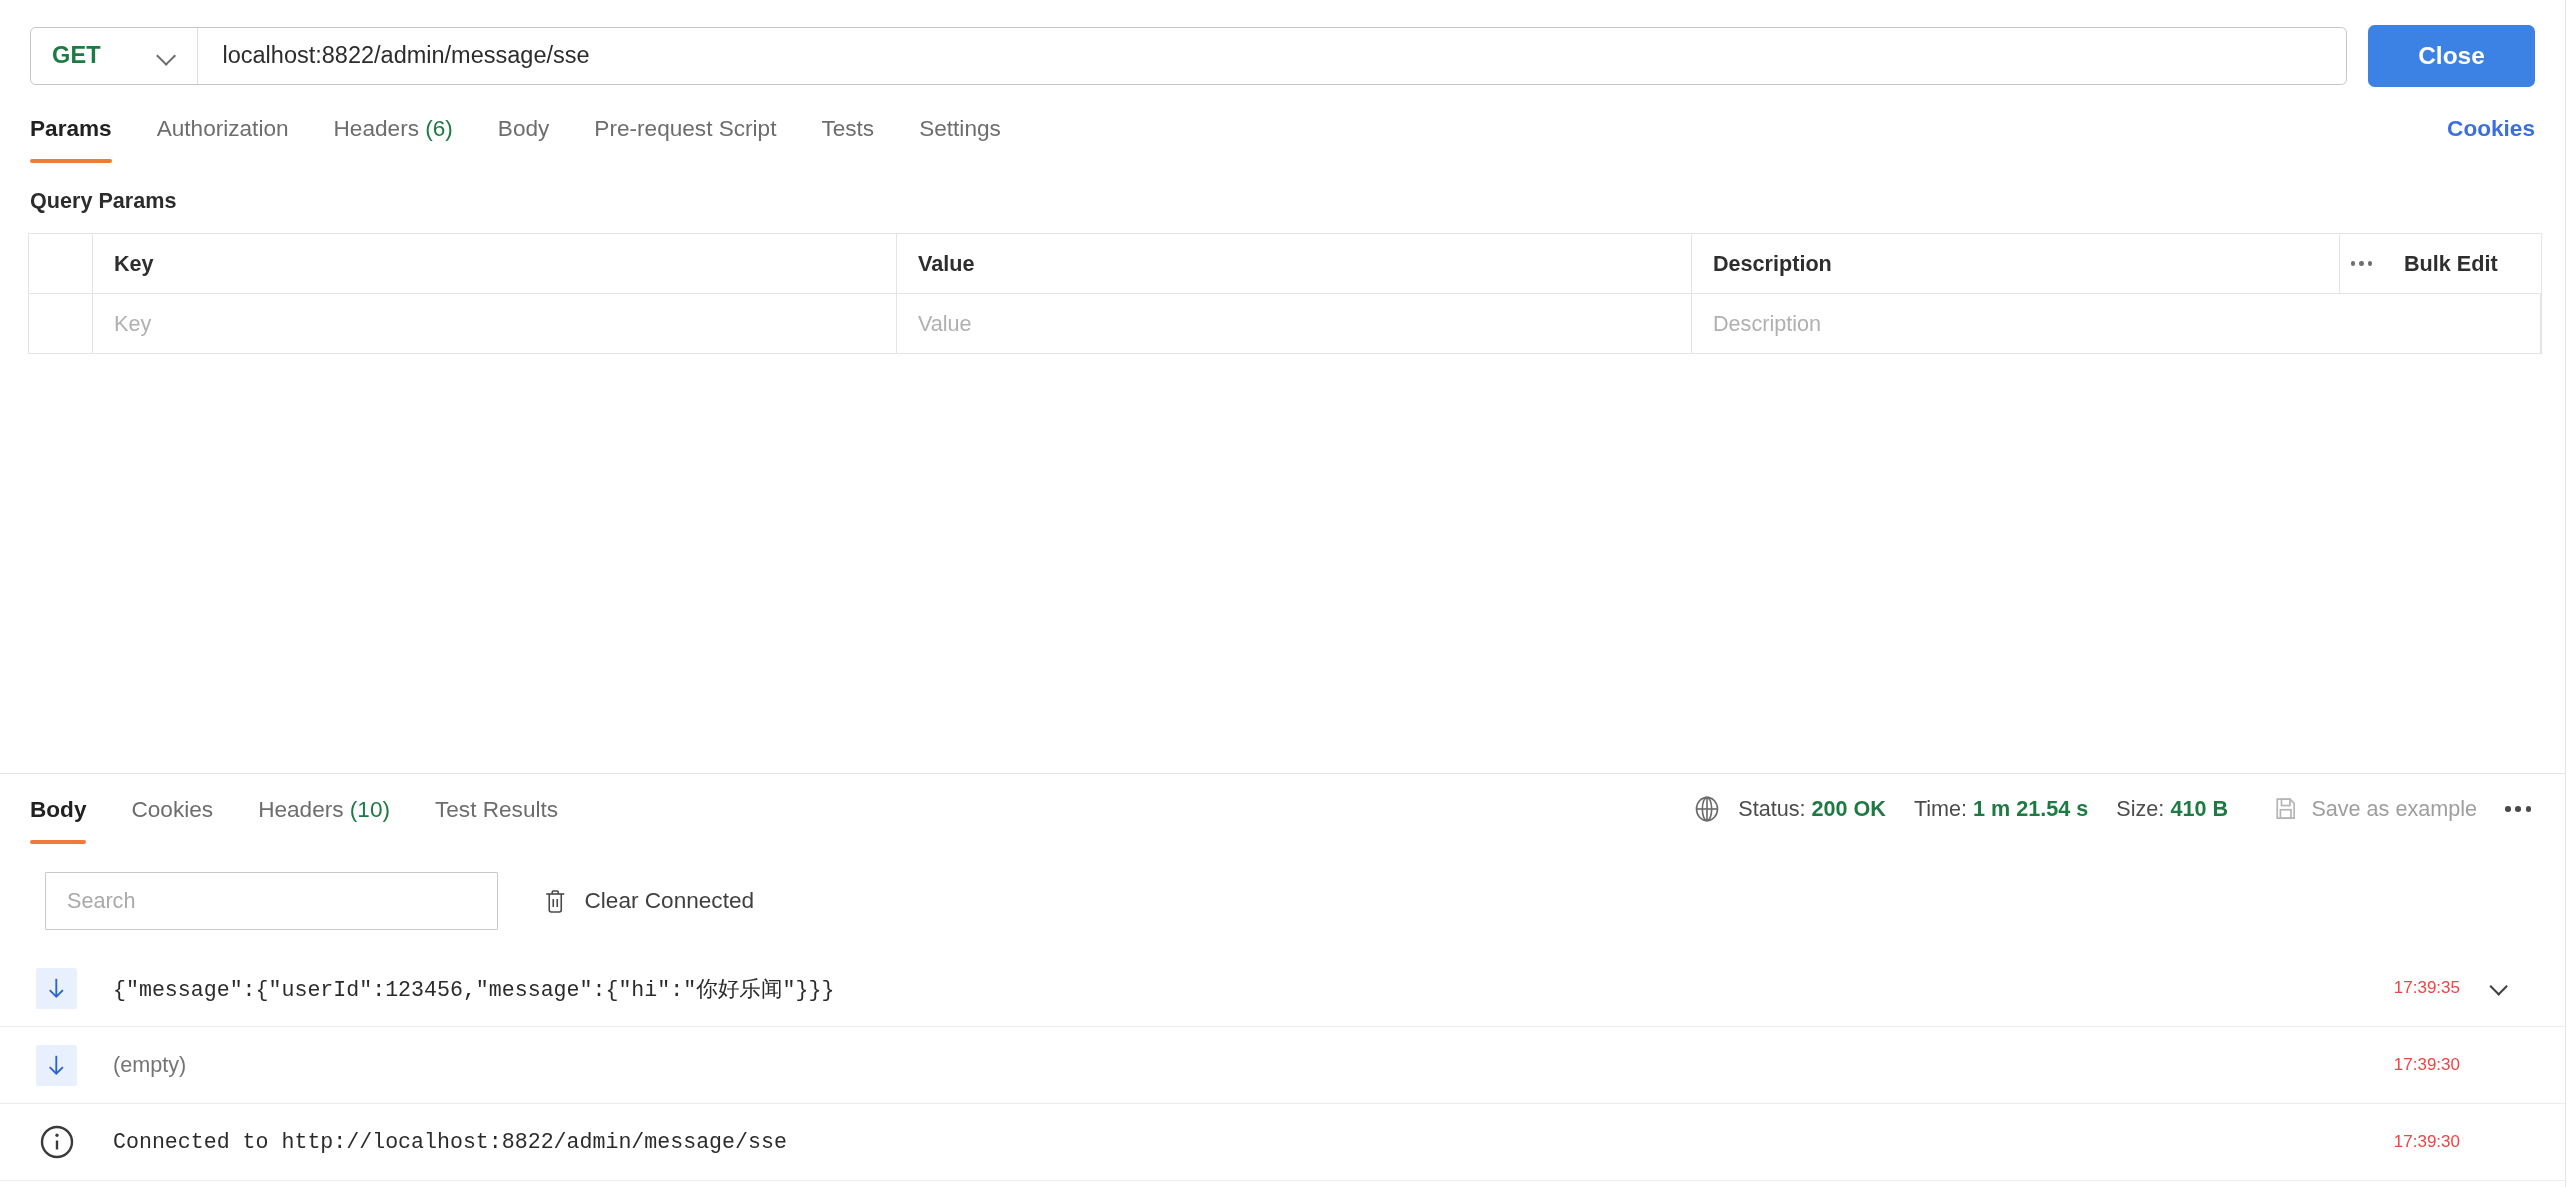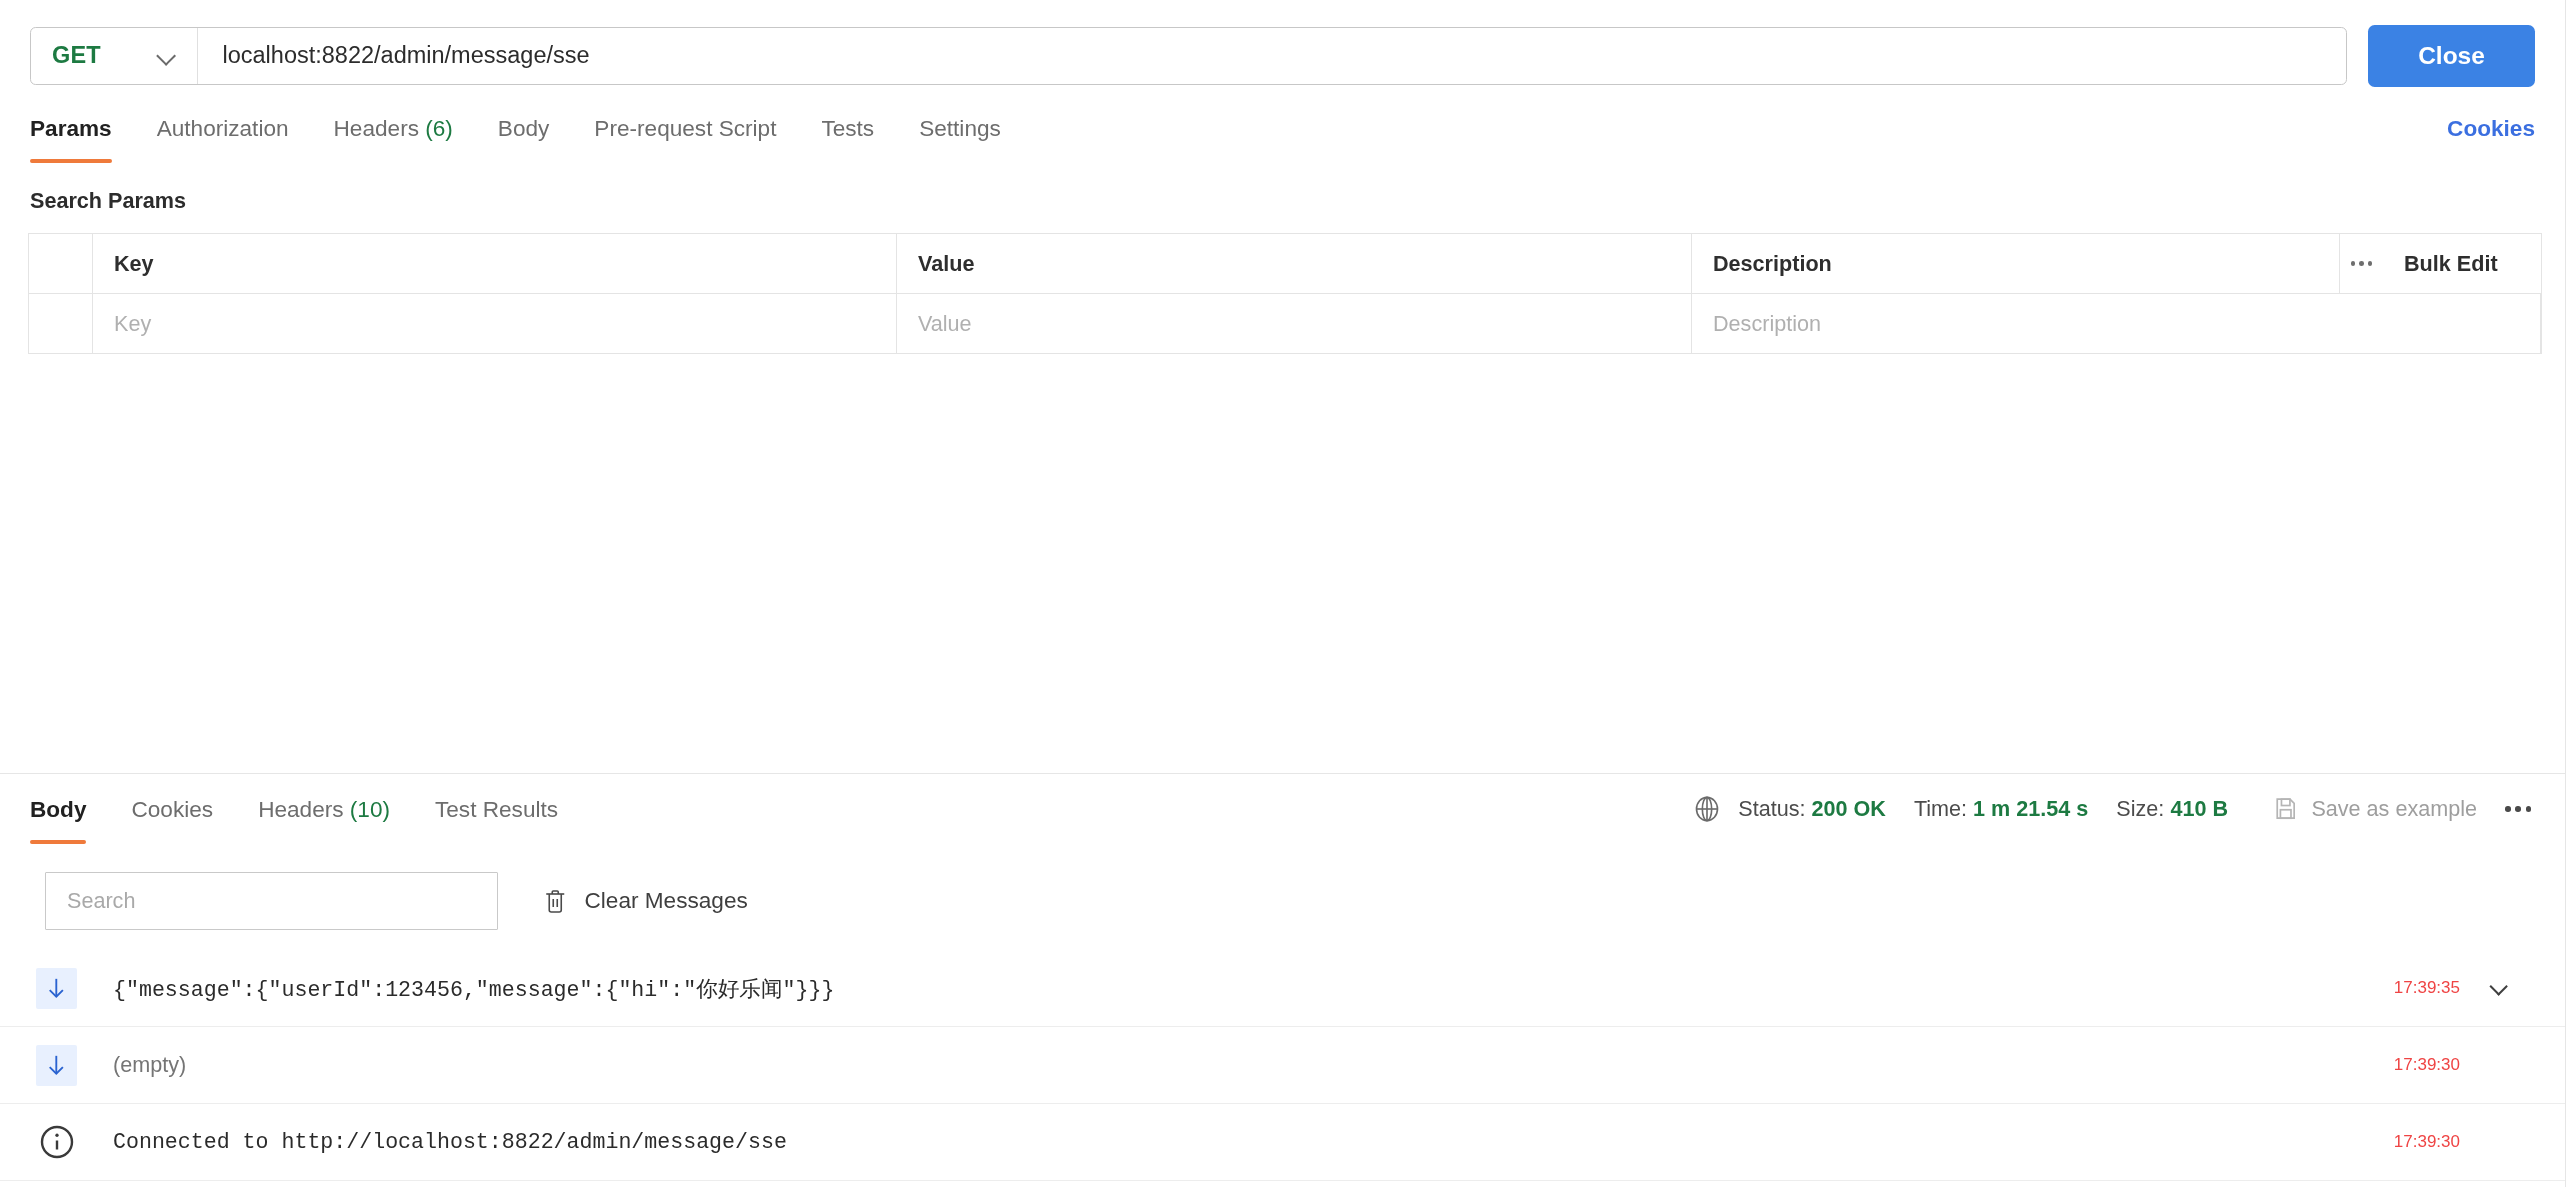--- a/index.html
+++ b/index.html
@@ -402,21 +402,21 @@
     </div>
     <div class="tab">
       <span>Tests</span>
     </div>
     <div class="tab">
       <span>Settings</span>
     </div>
     <div class="cookies-link">Cookies</div>
   </div>
 
-  <div class="qp-title">Search Params</div>
+  <div class="qp-title">Query Params</div>
 
   <div class="qp-table">
     <div class="qp-row header">
       <div class="cell check"></div>
       <div class="cell key">Key</div>
       <div class="cell value">Value</div>
       <div class="cell desc">Description</div>
       <div class="cell opts">
         <span class="dots">
             <i></i>
@@ -495,21 +495,21 @@
   <div class="msg-toolbar">
     <input class="search-box" type="text" placeholder="Search" style="">
     <div class="clear-msgs">
       <svg class="trash" viewBox="0 0 24 26" fill="none" stroke="#4a4a4a" stroke-width="1.6">
         <line x1="3" y1="6" x2="21" y2="6"></line>
         <path d="M6 6v16a2 2 0 0 0 2 2h8a2 2 0 0 0 2-2V6"></path>
         <line x1="10" y1="11" x2="10" y2="19"></line>
         <line x1="14" y1="11" x2="14" y2="19"></line>
         <path d="M9 6V4a1 1 0 0 1 1-1h4a1 1 0 0 1 1 1v2"></path>
       </svg>
-      <span>Clear Messages</span>
+      <span>Clear Connected</span>
     </div>
   </div>
 
   <div class="msg-list">
 
     <div class="msg-row">
       <div class="msg-icon-wrap">
         <span class="arrow-badge">
           <svg class="arrow-svg" viewBox="0 0 24 26" fill="none" stroke="#2a63d0" stroke-width="2">
             <line x1="12" y1="3" x2="12" y2="22"></line>

